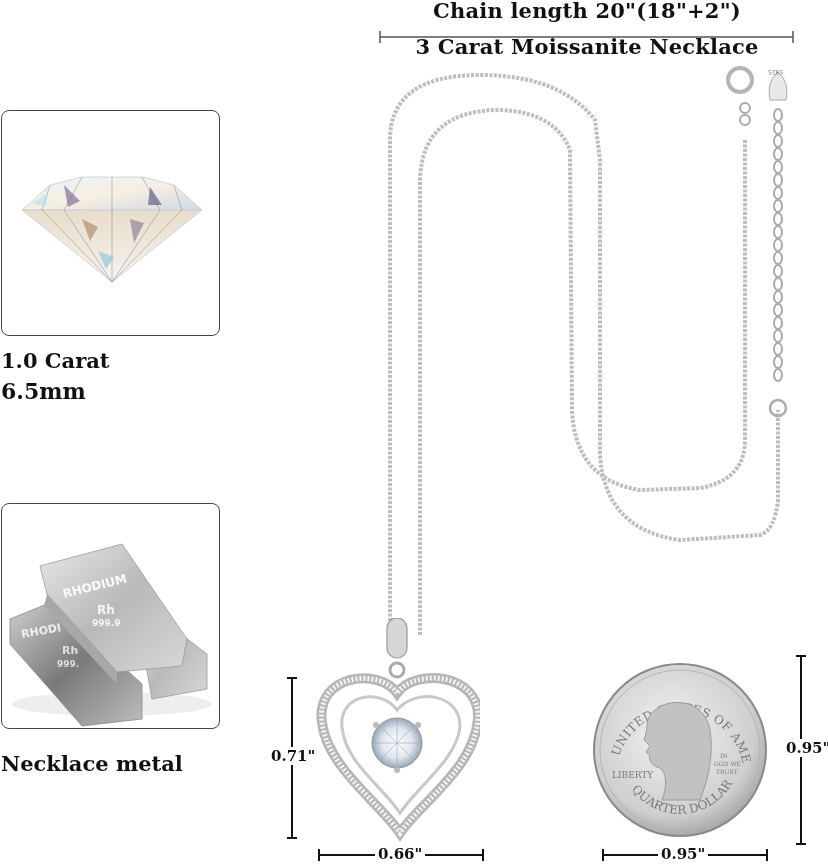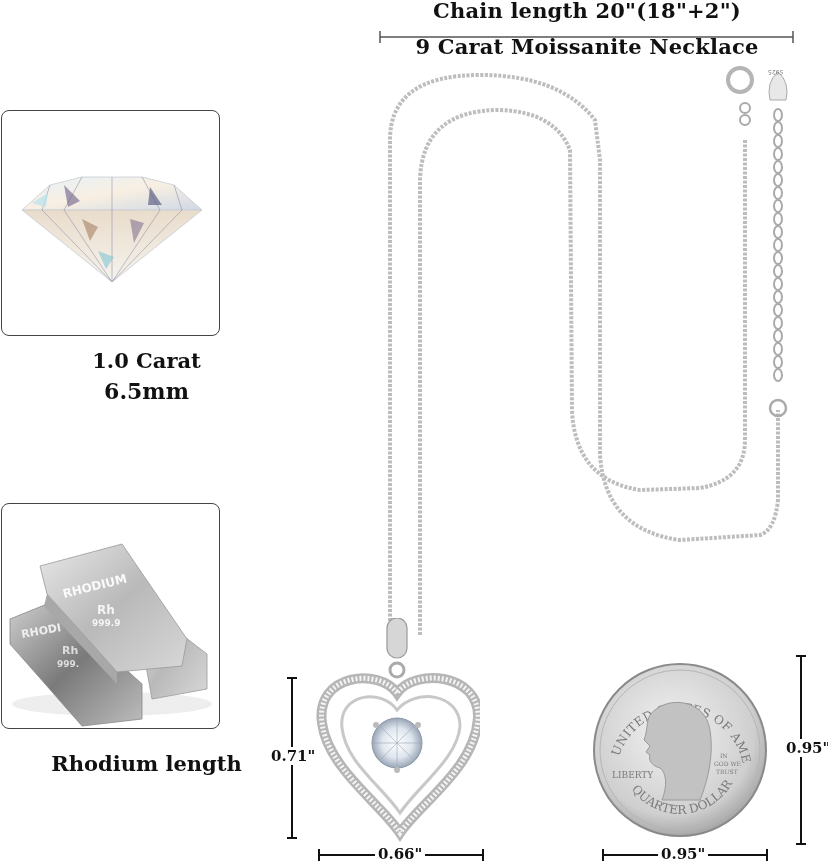--- a/index.html
+++ b/index.html
@@ -1,36 +1,36 @@
 <!DOCTYPE html>
 <html><head>
 <meta charset="utf-8">
 <style>
   html, body { margin: 0; padding: 0; background: #ffffff; }
   body { width: 828px; height: 865px; position: relative; overflow: hidden;
          font-family: "DejaVu Serif", "Liberation Serif", serif; color: #111; }
   .abs { position: absolute; }
   .title { font-weight: bold; font-size: 21px; text-align: center; white-space: nowrap; letter-spacing: 0.2px; }
-  .label { font-weight: bold; font-size: 20px; text-align: center; white-space: nowrap; margin-left: 36px; }
+  .label { font-weight: bold; font-size: 20px; text-align: left; white-space: nowrap; }
   .dim { font-weight: bold; font-size: 15px; white-space: nowrap; background: #fff; padding: 0 3px; }
   .card { border: 1.5px solid #444; border-radius: 8px; background: #fff; box-sizing: border-box; overflow: hidden; }
   svg { display: block; }
 </style>
 </head>
 <body>
 
 <div class="abs title" style="left:380px; top:-2px; width:414px; font-size:21px;">Chain length 20"(18"+2")</div>
 <div class="abs" style="left:379px; top:31px; width:415px; height:12px;">
   <svg width="415" height="12">
       <line x1="1" y1="0" x2="1" y2="12" stroke="#555" stroke-width="1.5"></line>
       <line x1="1" y1="6" x2="414" y2="6" stroke="#555" stroke-width="1.5"></line>
       <line x1="414" y1="0" x2="414" y2="12" stroke="#555" stroke-width="1.5"></line>
     </svg>
 </div>
-<div class="abs title" style="left:380px; top:34px; width:414px;">9 Carat Moissanite Necklace</div>
+<div class="abs title" style="left:380px; top:34px; width:414px;">3 Carat Moissanite Necklace</div>
 
 <div class="abs card" style="left:1px; top:110px; width:219px; height:226px;">
   <svg width="219" height="226">
     <defs>
       <linearGradient id="gcrown" x1="0" y1="0" x2="1" y2="1">
         <stop offset="0" stop-color="#e6f2f8"></stop>
           <stop offset="0.5" stop-color="#f8efe2"></stop>
           <stop offset="1" stop-color="#cfd8e6"></stop>
       </linearGradient>
       <linearGradient id="gpav" x1="0" y1="0" x2="0" y2="1">
@@ -86,21 +86,21 @@
     <text x="60" y="150" font-family="DejaVu Sans, sans-serif" font-size="11" font-weight="bold" fill="#ddd">Rh</text>
     <text x="55" y="163" font-family="DejaVu Sans, sans-serif" font-size="9" font-weight="bold" fill="#ddd">999.</text>
 
     <polygon points="38,62 120,40 185,135 180,162 115,168 45,90" fill="url(#gbar)" stroke="#999" stroke-width="0.8"></polygon>
     <polygon points="45,90 115,168 115,180 42,102" fill="#a8a8a8"></polygon>
     <text x="62" y="94" font-family="DejaVu Sans, sans-serif" font-size="12" font-weight="bold" fill="#fafafa" transform="rotate(-14 62 94)">RHODIUM</text>
     <text x="95" y="110" font-family="DejaVu Sans, sans-serif" font-size="12" font-weight="bold" fill="#f4f4f4">Rh</text>
     <text x="90" y="122" font-family="DejaVu Sans, sans-serif" font-size="9" font-weight="bold" fill="#f4f4f4">999.9</text>
   </svg>
 </div>
-<div class="abs label" style="left:1px; top:751px; width:219px; font-size:21px;">Rhodium length</div>
+<div class="abs label" style="left:1px; top:751px; width:219px; font-size:21px;">Necklace metal</div>
 
 <div class="abs" style="left:360px; top:60px; width:460px; height:580px;">
   <svg width="460" height="580">
     <g fill="none" stroke="#bdbdbd" stroke-width="4" stroke-dasharray="3 1.5">
 
       <path d="M 30 570 L 30 80 Q 30 15 120 15 Q 200 15 235 60 L 240 100 L 240 395 Q 245 470 320 480 L 400 475 Q 415 470 418 440 L 418 350"></path>
 
       <path d="M 60 575 L 60 120 Q 62 50 140 50 Q 195 52 210 90 L 212 350 Q 215 420 280 430 L 340 428 Q 385 420 385 380 L 385 80"></path>
     </g>
 

